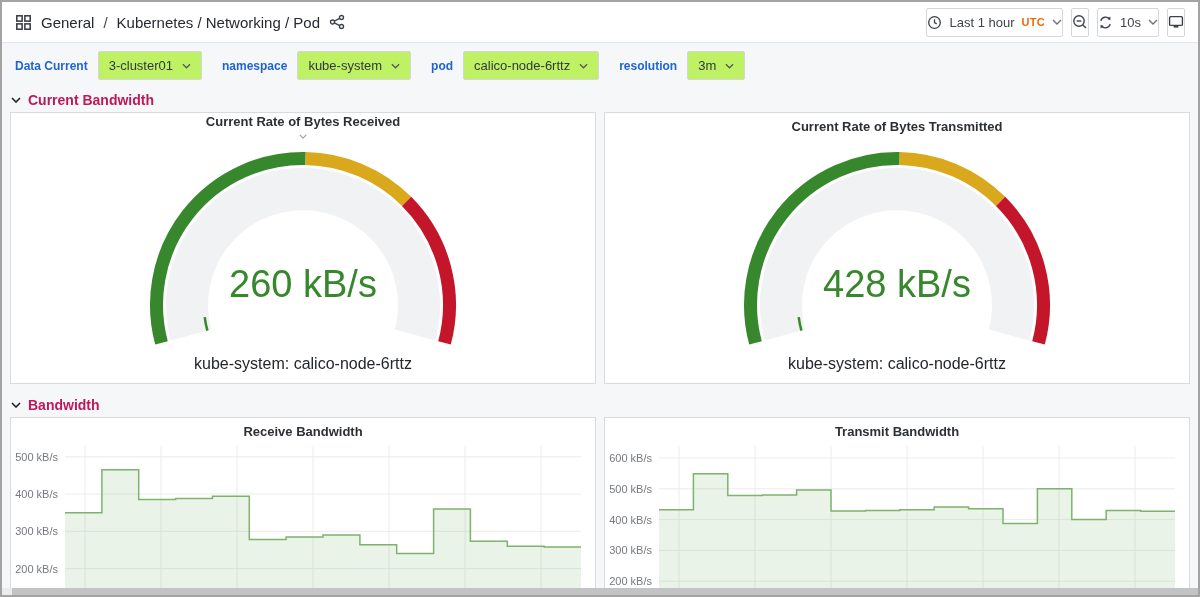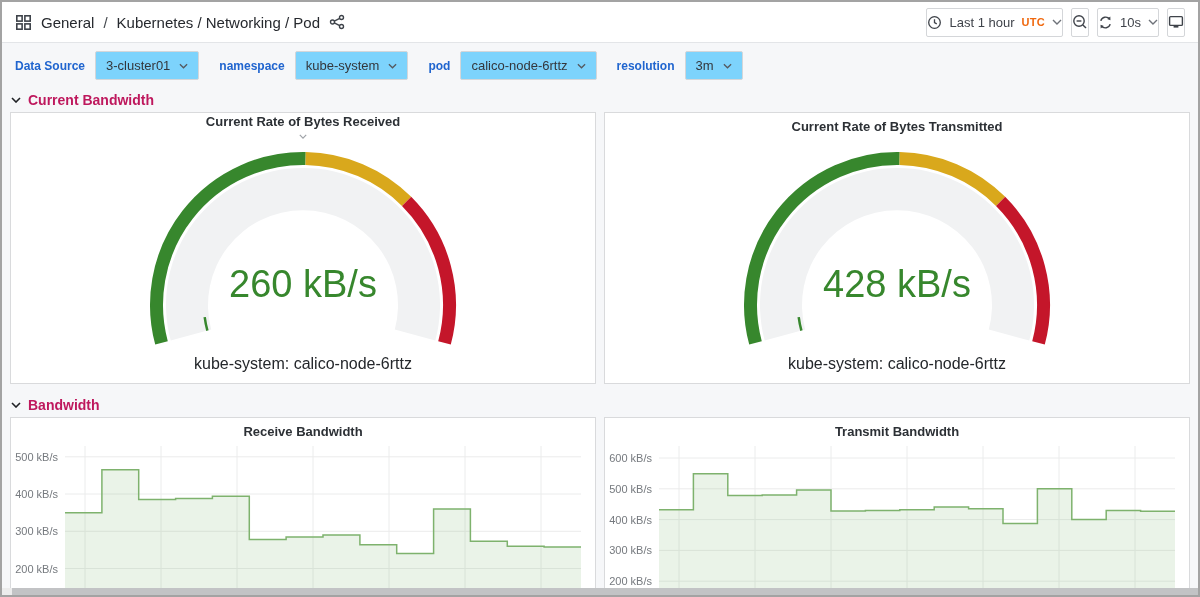--- a/index.html
+++ b/index.html
@@ -14,21 +14,21 @@
   .icon{display:inline-flex;align-items:center;justify-content:center;color:#3e434a;}
   .nav-right{margin-left:auto;display:flex;align-items:center;gap:8px;}
   .btn{display:inline-flex;align-items:center;gap:7px;height:29px;padding:0 0;background:#fff;
        border:1px solid #d4d6d9;border-radius:2px;font-size:13px;color:#3f434a;cursor:pointer;box-sizing:border-box;}
   .utc{color:var(--orange);font-size:11px;font-weight:bold;letter-spacing:.3px;}
 
   
   .submenu{display:flex;align-items:center;gap:20px;padding:8px 13px 6px;}
   .var{display:flex;align-items:center;gap:10px;}
   .var-label{color:var(--blue);font-size:12px;font-weight:bold;}
-  .var-value{display:flex;align-items:center;gap:9px;height:29px;padding:0 10px;background:#7dd3fc;
+  .var-value{display:flex;align-items:center;gap:9px;height:29px;padding:0 10px;background:#bef264;
              border:1px solid #d4d6d9;border-radius:2px;font-size:13px;color:#34373c;cursor:pointer;box-sizing:border-box;}
   .caret{color:#6e7279;}
 
   
   .rowheader{display:flex;align-items:center;gap:7px;padding:6px 9px 4px;font-size:14px;
              font-weight:bold;color:#be185d;cursor:pointer;}
   .rowheader .icon{color:#202226;}
   .panel-row{display:flex;gap:8px;padding:0 8px;}
   .panel{flex:1;background:#fff;border:1px solid #d9dadc;box-sizing:border-box;overflow:hidden;}
   .row1 .panel{height:272px;}
@@ -137,21 +137,21 @@
             <rect x="1.6" y="2.6" width="12.8" height="8.8" rx="1"></rect>
             <rect x="5.6" y="11.4" width="4.8" height="2.2" fill="#3f434a" stroke="none"></rect>
           </svg>
         </span>
       </div>
     </div>
   </div>
 
   <div class="submenu">
     <div class="var">
-      <span class="var-label">Data Source</span>
+      <span class="var-label">Data Current</span>
       <span class="var-value">
         <span>3-cluster01</span>
         <svg width="9" height="6" viewBox="0 0 10 6" fill="none" stroke="#55585e" stroke-width="1.4">
             <path d="M1 1 L5 5 L9 1"></path>
           </svg>
       </span>
     </div>
     <div class="var">
       <span class="var-label">namespace</span>
       <span class="var-value">

